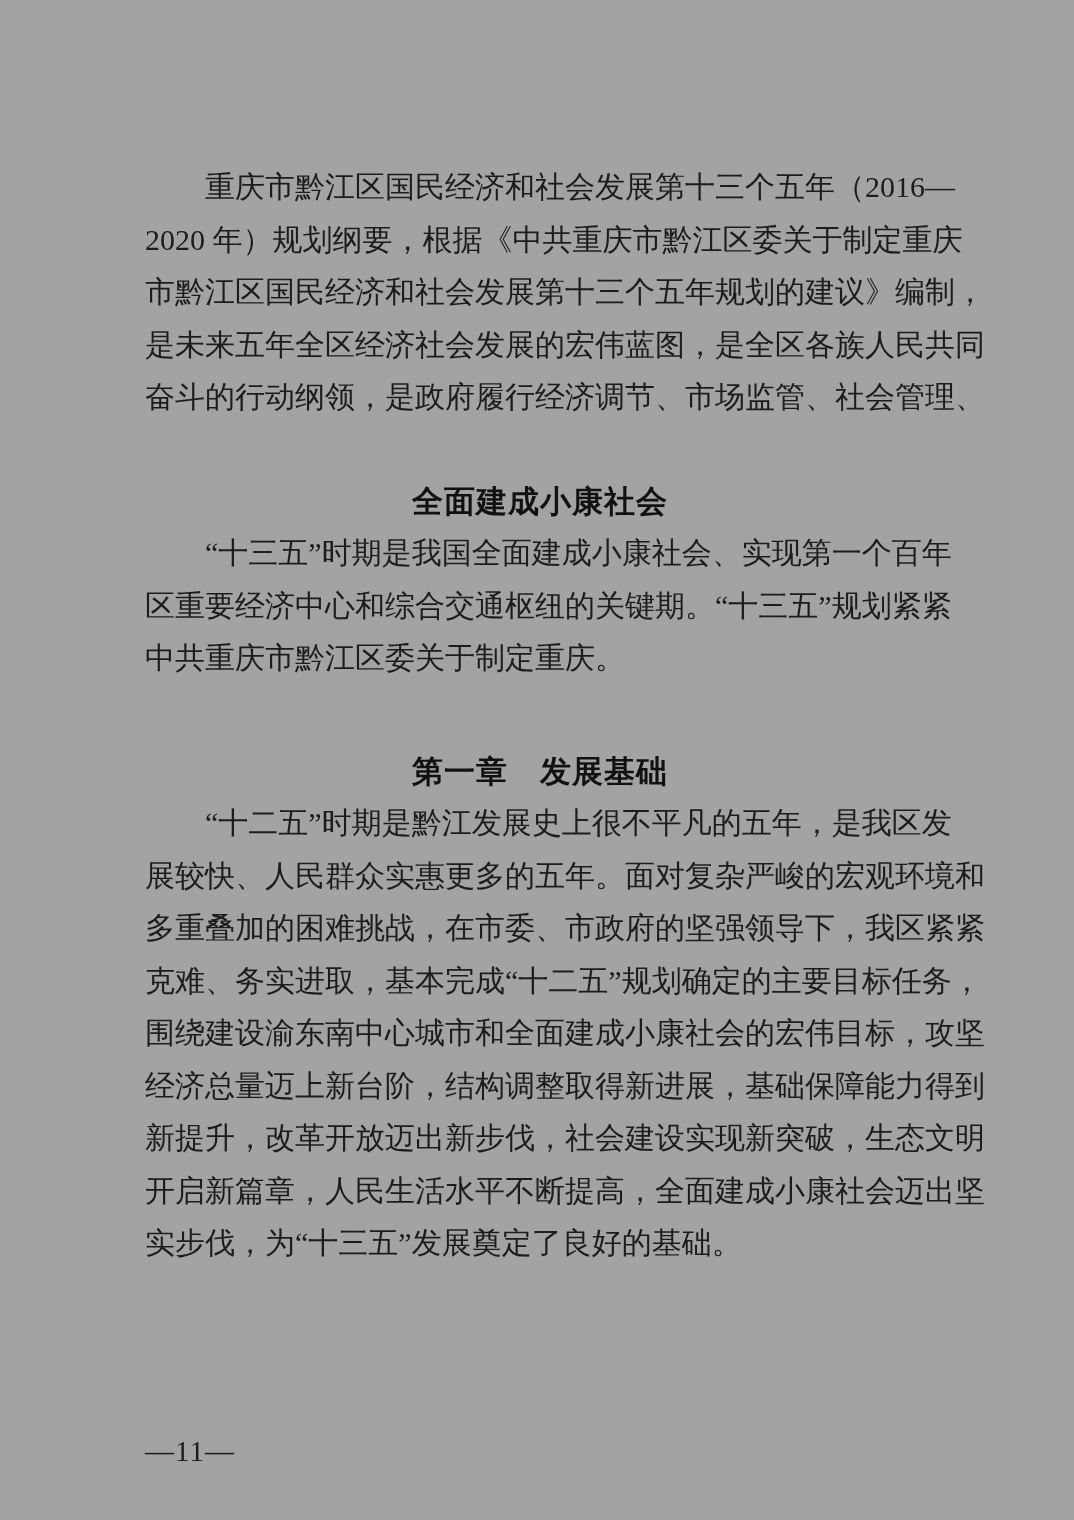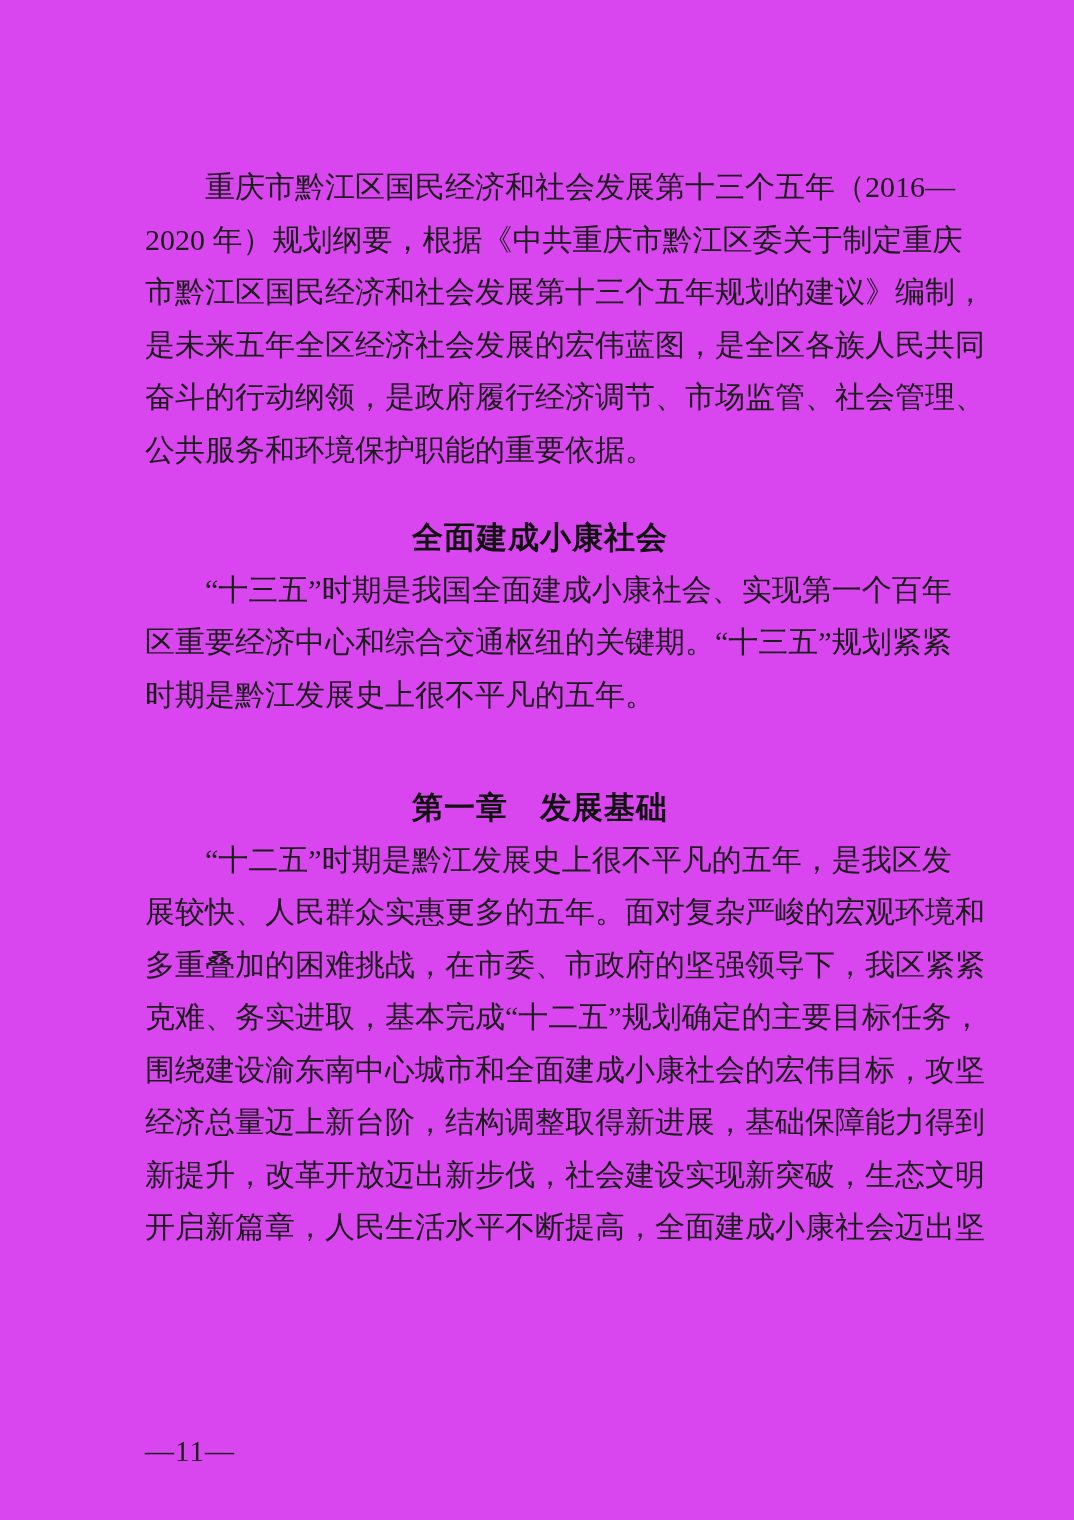--- a/index.html
+++ b/index.html
@@ -4,21 +4,21 @@
 <style>
   html, body {
     margin: 0;
     padding: 0;
     background: #ffffff;
   }
   .page {
     position: relative;
     width: 1074px;
     height: 1520px;
-    background: #d946ef;
+    background: #a3a3a3;
     overflow: hidden;
     font-family: "Liberation Serif", "DejaVu Serif", serif;
     color: #1c1c1c;
   }
   .content {
     position: absolute;
     left: 145px;
     top: 161px;
     width: 790px;
     font-size: 30px;
@@ -39,21 +39,21 @@
   .doc-heading {
     text-align: center;
     text-align-last: center;
     font-family: "DejaVu Sans", "Liberation Sans", sans-serif;
     font-weight: bold;
     font-size: 31px;
     letter-spacing: 1px;
     color: #111111;
   }
   .doc-heading.section {
-    margin-top: 35px;
+    margin-top: 51px;
     text-align: center;
   }
   .doc-heading.chapter {
     margin-top: 60px;
   }
   .page-footer {
     position: absolute;
     left: 145px;
     top: 1431px;
     font-size: 29px;
@@ -67,40 +67,40 @@
 
 <div class="page">
   <div class="content">
 
     <div class="paragraph">
       <div class="para-line first">重庆市黔江区国民经济和社会发展第十三个五年（2016—</div>
       <div class="para-line">2020 年）规划纲要，根据《中共重庆市黔江区委关于制定重庆</div>
       <div class="para-line">市黔江区国民经济和社会发展第十三个五年规划的建议》编制，</div>
       <div class="para-line">是未来五年全区经济社会发展的宏伟蓝图，是全区各族人民共同</div>
       <div class="para-line">奋斗的行动纲领，是政府履行经济调节、市场监管、社会管理、</div>
-      <div class="para-line last">公共服务和环境保护职能的重要依据。</div>
     </div>
 
     <div class="doc-heading section">全面建成小康社会</div>
 
     <div class="paragraph">
       <div class="para-line first">“十三五”时期是我国全面建成小康社会、实现第一个百年</div>
       <div class="para-line">区重要经济中心和综合交通枢纽的关键期。“十三五”规划紧紧</div>
-      <div class="para-line last">时期是黔江发展史上很不平凡的五年。</div>
+      <div class="para-line last">中共重庆市黔江区委关于制定重庆。</div>
     </div>
 
     <div class="doc-heading chapter">第一章　发展基础</div>
 
     <div class="paragraph">
       <div class="para-line first">“十二五”时期是黔江发展史上很不平凡的五年，是我区发</div>
       <div class="para-line">展较快、人民群众实惠更多的五年。面对复杂严峻的宏观环境和</div>
       <div class="para-line">多重叠加的困难挑战，在市委、市政府的坚强领导下，我区紧紧</div>
       <div class="para-line">克难、务实进取，基本完成“十二五”规划确定的主要目标任务，</div>
       <div class="para-line">围绕建设渝东南中心城市和全面建成小康社会的宏伟目标，攻坚</div>
       <div class="para-line">经济总量迈上新台阶，结构调整取得新进展，基础保障能力得到</div>
       <div class="para-line">新提升，改革开放迈出新步伐，社会建设实现新突破，生态文明</div>
       <div class="para-line">开启新篇章，人民生活水平不断提高，全面建成小康社会迈出坚</div>
+      <div class="para-line last">实步伐，为“十三五”发展奠定了良好的基础。</div>
     </div>
 
   </div>
 
   <div class="page-footer">—11—</div>
 </div>
 
 </body></html>

